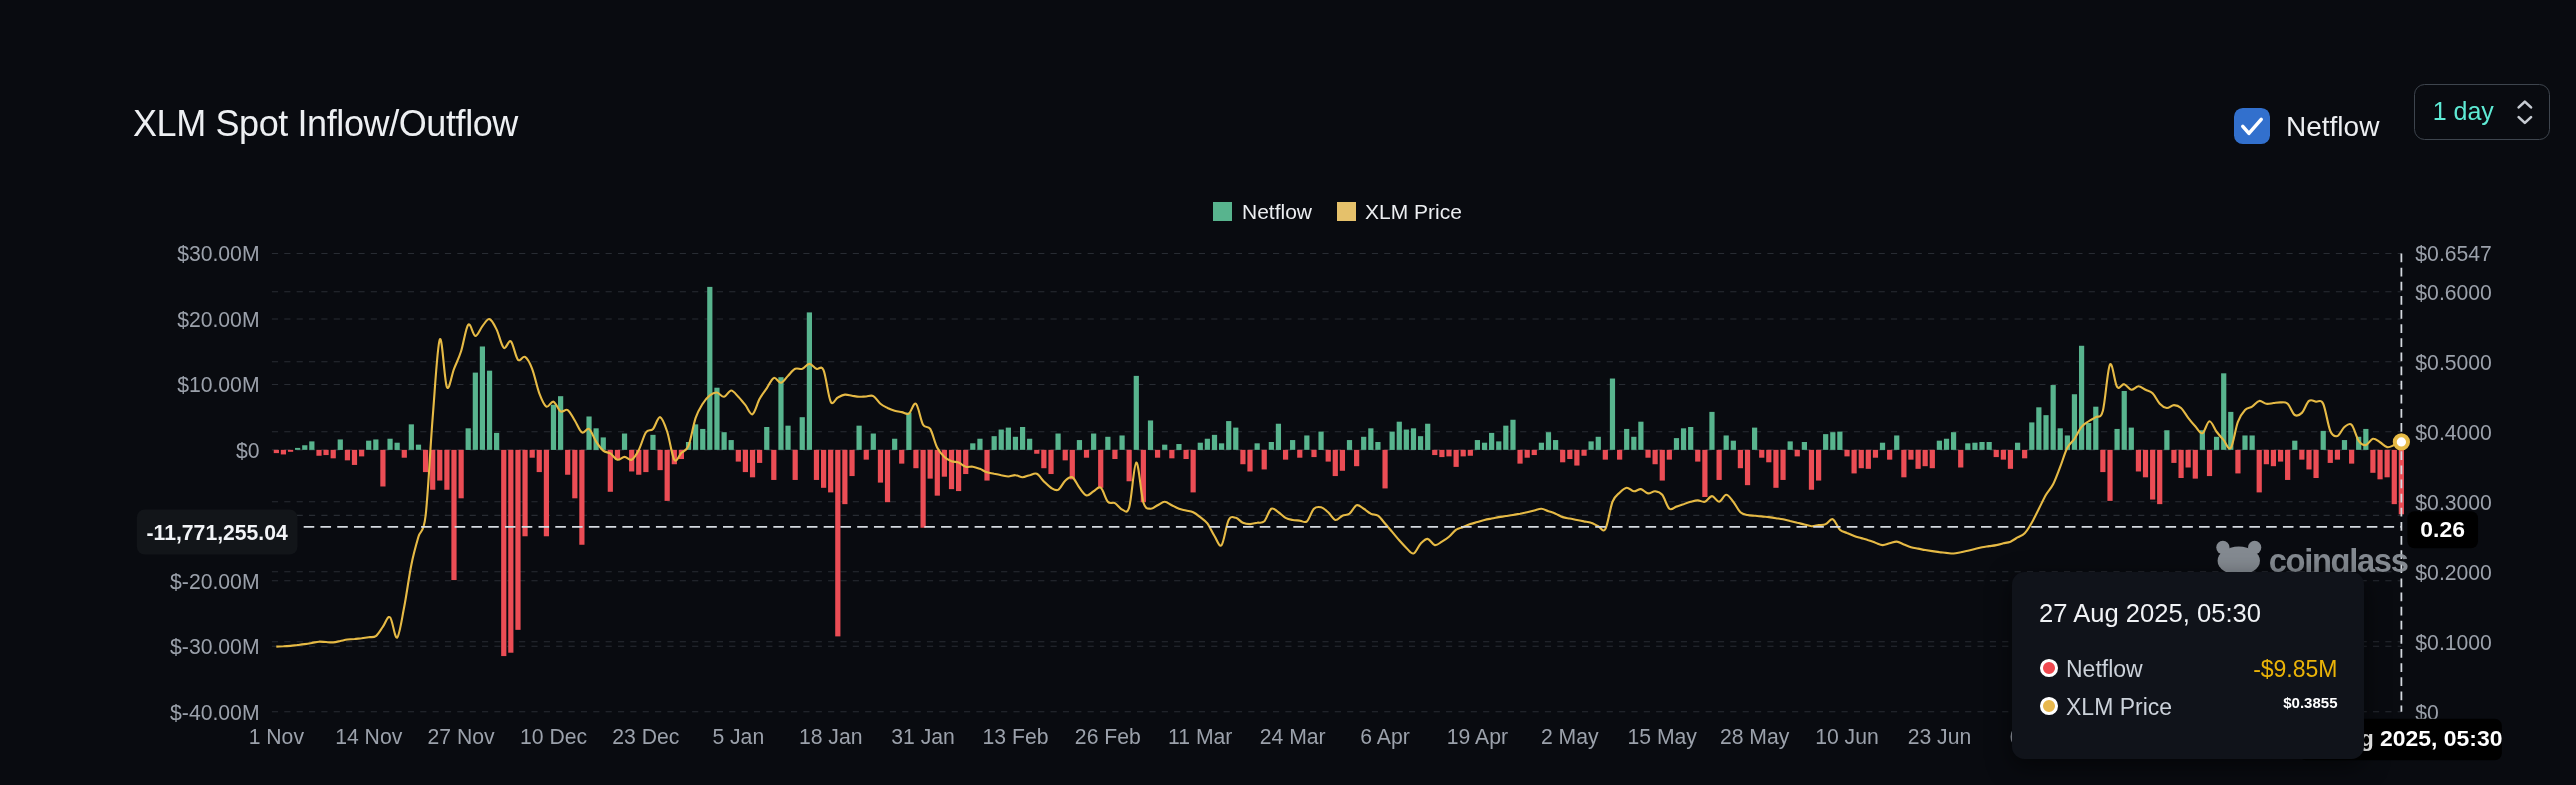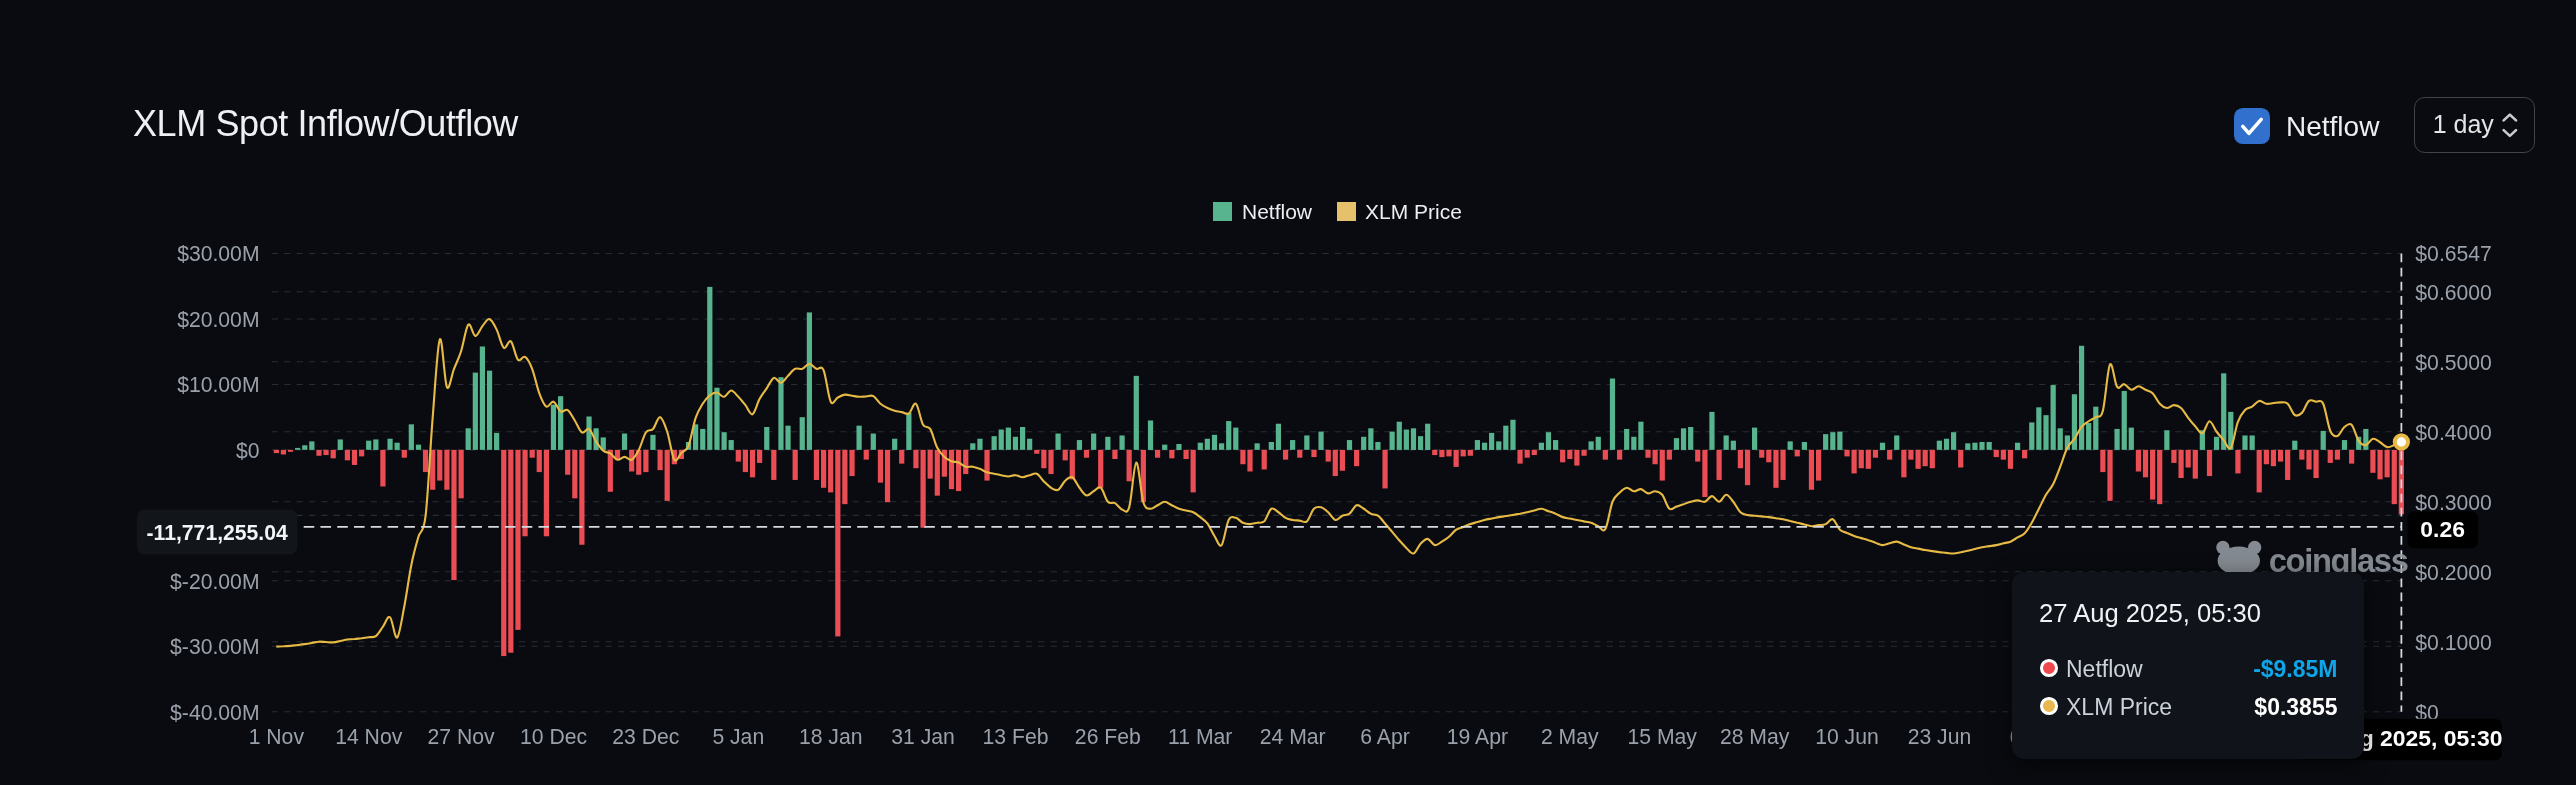--- a/index.html
+++ b/index.html
@@ -377,31 +377,31 @@
 <ellipse cx="2536" cy="635" rx="24" ry="16"></ellipse>
 <text x="2570" y="648" font-size="37" font-weight="bold" letter-spacing="-1.5">coinglass</text>
 </g>
 </svg></div>
 <div class="abs" style="left:133px;top:103px;font-size:36px;font-weight:normal;color:#edeff2;letter-spacing:-0.4px">XLM Spot Inflow/Outflow</div>
 <div class="abs" style="left:2234px;top:108px;width:36px;height:36px;background:#3270cd;border-radius:8.8px">
 <svg width="36" height="36" viewBox="0 0 41 41">
       <polyline points="10,21 17,29 31,13" fill="none" stroke="#fff" stroke-width="4" stroke-linecap="round" stroke-linejoin="round"></polyline>
     </svg></div>
 <div class="abs" style="left:2286px;top:111px;font-size:28px;color:#eceef1">Netflow</div>
-<div class="abs" style="left:2414px;top:97px;width:121px;height:56px;border:1.3px solid #3e454e;border-radius:10.6px;color:#e5e5e5;font-size:25px;line-height:53px;padding-left:17.7px">1 day
+<div class="abs" style="left:2414px;top:84px;width:136px;height:56px;border:1.3px solid #3e454e;border-radius:10.6px;color:#5eead4;font-size:25px;line-height:53px;padding-left:17.7px">1 day
 <svg class="abs" style="right:15px;top:14px" width="17.7" height="26.5" viewBox="0 0 20 30">
       <polyline points="3,9.5 10,3 17,9.5" fill="none" stroke="#c6cbd2" stroke-width="3" stroke-linejoin="round" stroke-linecap="round"></polyline>
       <polyline points="3,20.5 10,27 17,20.5" fill="none" stroke="#c6cbd2" stroke-width="3" stroke-linejoin="round" stroke-linecap="round"></polyline>
     </svg>
 </div>
 <div class="abs" style="left:1213px;top:202px;width:19.4px;height:19.4px;background:#58b48e"></div>
 <div class="abs" style="left:1242px;top:200px;font-size:21px;color:#eceef1">Netflow</div>
 <div class="abs" style="left:1337px;top:202px;width:19.4px;height:19.4px;background:#e5c16b"></div>
 <div class="abs" style="left:1365px;top:200px;font-size:21px;color:#eceef1">XLM Price</div>
 <div class="abs" style="left:2012px;top:572px;width:352px;height:187px;background:#10131a;border-radius:12.4px;box-shadow:0 7px 25px rgba(0,0,0,0.55)">
   <div class="abs" style="left:27px;top:26.5px;font-size:25.6px;font-weight:500;color:#f0f2f5">27 Aug 2025, 05:30</div>
   <div class="abs" style="left:28px;top:87px;width:17.7px;height:17.7px;border-radius:50%;background:#f0484f;border:3.5px solid #fff"></div>
   <div class="abs" style="left:54px;top:84px;font-size:23px;color:#ccd2da">Netflow</div>
-  <div class="abs" style="right:26.5px;top:84px;font-size:23px;font-weight:bold;color:#0ea5e9">-$9.85M</div>
+  <div class="abs" style="right:26.5px;top:84px;font-size:23px;font-weight:normal;color:#eab308">-$9.85M</div>
   <div class="abs" style="left:28px;top:125px;width:17.7px;height:17.7px;border-radius:50%;background:#e8b84e;border:3.5px solid #fff"></div>
   <div class="abs" style="left:54px;top:122px;font-size:23px;color:#ccd2da">XLM Price</div>
-  <div class="abs" style="right:26.5px;top:122px;font-size:23px;font-weight:bold;color:#fff">$0.3855</div>
+  <div class="abs" style="right:26.5px;top:122px;font-size:15px;font-weight:bold;color:#fff">$0.3855</div>
 </div>
 
 </body></html>

